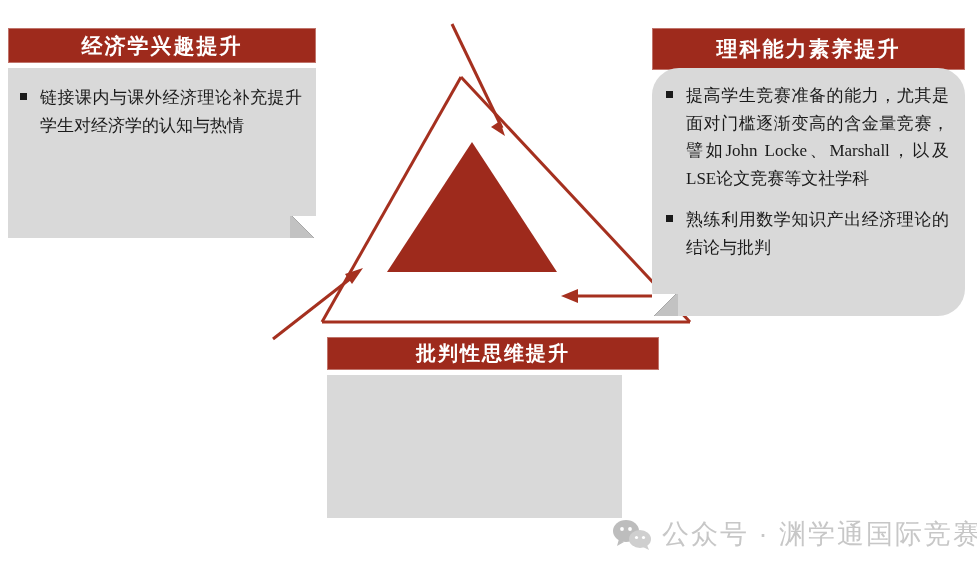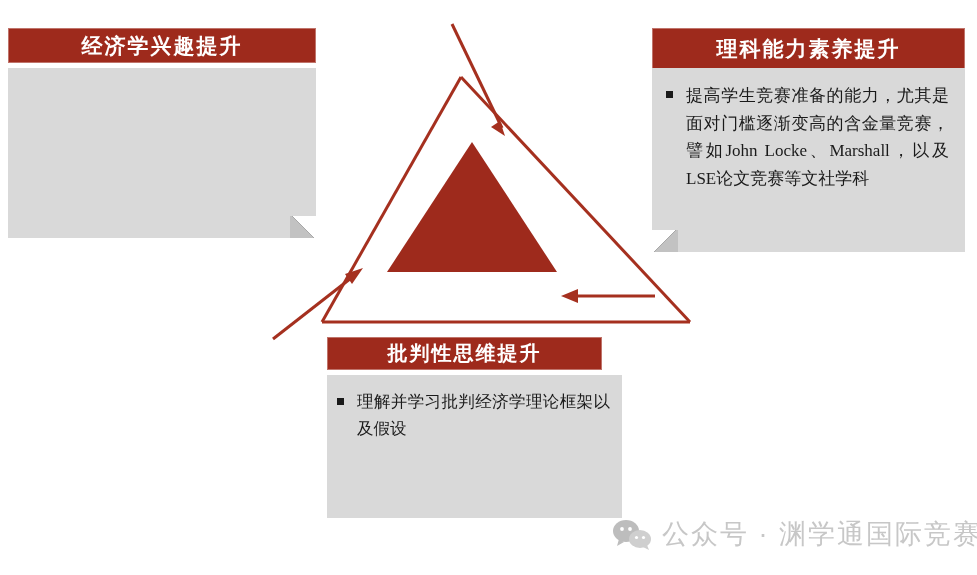--- a/index.html
+++ b/index.html
@@ -138,46 +138,50 @@
     <g>
       <path d="M 273 339 L 355 275" fill="none" stroke="#A5301F" stroke-width="3"></path>
       <polygon points="363,268 352,284 345,274" fill="#A5301F"></polygon>
     </g>
   </svg>
 
   <div class="panel">
     <div class="panel-header" style="left:8px; top:28px; width:308px; height:35px; font-size:21px;">经济学兴趣提升</div>
     <div class="panel-body" style="left:8px; top:68px; width:308px; height:170px; padding:16px 14px 14px 10px;">
       <ul class="bullets" style="font-size:17px;">
+        <li>
+          <span class="bullet-sq"></span>
+          <span>链接课内与课外经济理论补充提升学生对经济学的认知与热情</span>
+        </li>
       </ul>
       <div class="fold fold-br"></div>
     </div>
   </div>
 
   <div class="panel">
     <div class="panel-header" style="left:652px; top:28px; width:313px; height:42px; font-size:21px;">理科能力素养提升</div>
-    <div class="panel-body" style="left:652px; top:68px; width:313px; height:184px; padding:14px 16px 12px 12px;">
+    <div class="panel-body" style="left:652px; top:68px; width:313px; height:248px; padding:14px 16px 12px 12px;border-radius:27px;">
       <ul class="bullets" style="font-size:17px;">
         <li>
           <span class="bullet-sq"></span>
           <span>提高学生竞赛准备的能力，尤其是面对门槛逐渐变高的含金量竞赛，譬如John Locke、Marshall，以及LSE论文竞赛等文社学科</span>
         </li>
+        <li>
+          <span class="bullet-sq"></span>
+          <span>熟练利用数学知识产出经济理论的结论与批判</span>
+        </li>
       </ul>
       <div class="fold fold-bl"></div>
     </div>
   </div>
 
   <div class="panel">
-    <div class="panel-header" style="left:327px; top:337px; width:275px; height:33px; font-size:20px;">批判性思维提升</div>
+    <div class="panel-header" style="left:327px; top:337px; width:332px; height:33px; font-size:20px;">批判性思维提升</div>
     <div class="panel-body" style="left:327px; top:375px; width:295px; height:143px; padding:14px 12px 12px 8px;">
       <ul class="bullets" style="font-size:16.5px;">
-        <li>
-          <span class="bullet-sq"></span>
-          <span>理解并学习批判经济学理论框架以及假设</span>
-        </li>
       </ul>
     </div>
   </div>
 
   <div id="watermark">
     <span class="wechat">
       <svg viewBox="0 0 40 32" width="40" height="32" xmlns="http://www.w3.org/2000/svg">
         <ellipse cx="14" cy="13" rx="13" ry="11" fill="#bdbdbd"></ellipse>
         <polygon points="7,21 5,28 12,24" fill="#bdbdbd"></polygon>
         <circle cx="10" cy="11" r="1.9" fill="#ffffff"></circle>

